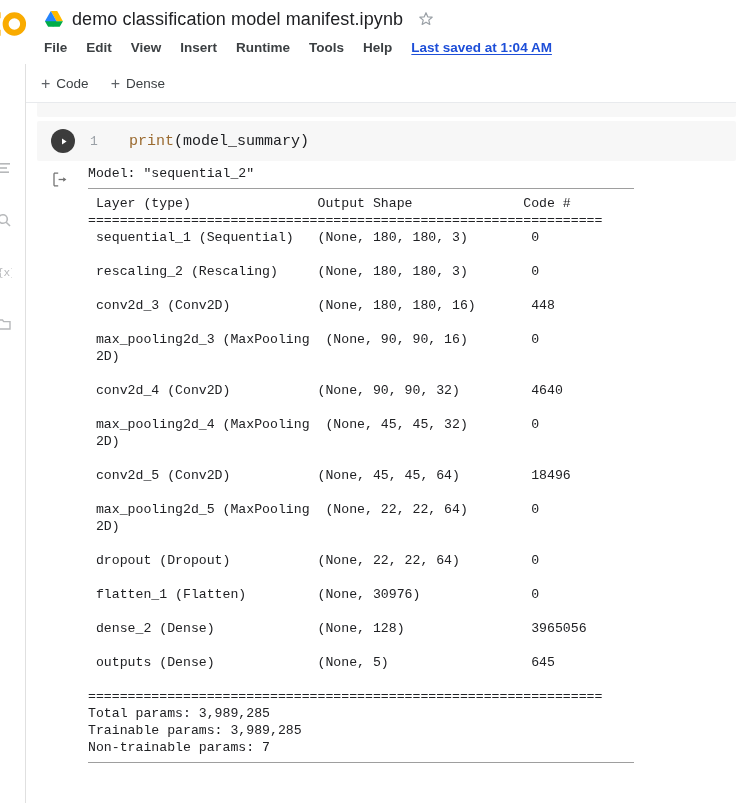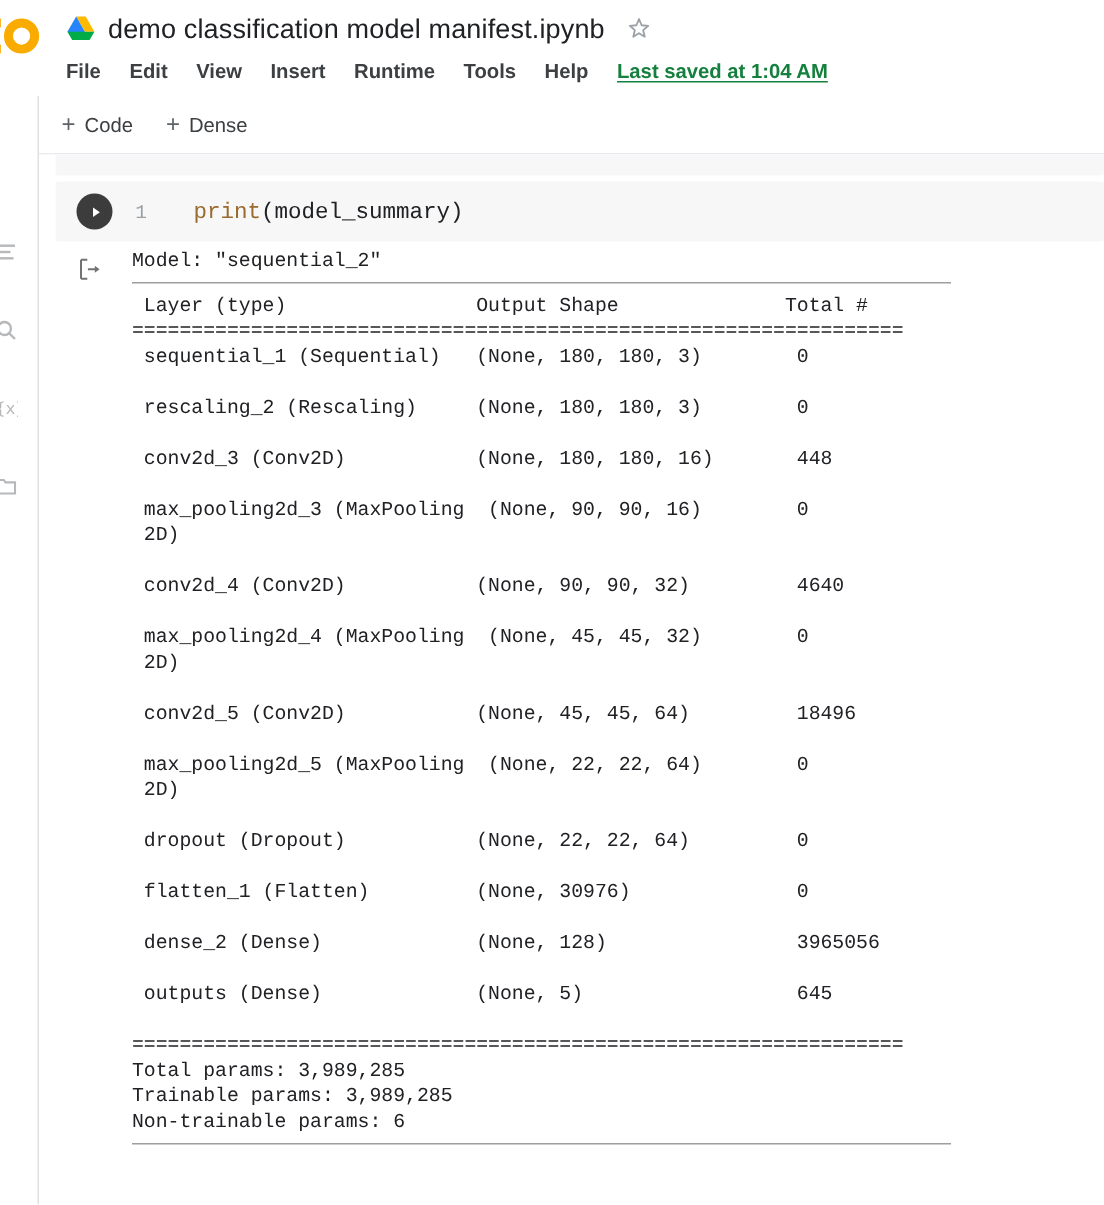--- a/index.html
+++ b/index.html
@@ -29,21 +29,21 @@
     font-family: "Liberation Sans", sans-serif; white-space: nowrap;
   }
   .star-icon { margin-left: 14px; width: 18px; height: 18px; display: block; }
 
   .menu-row { position: absolute; left: 44px; top: 36px; display: flex; align-items: center; height: 22px; font-weight: bold; }
   .menu-item {
     font-size: 13.5px; color: #3c4043; margin-right: 19px; white-space: nowrap;
     font-family: "Liberation Sans", sans-serif; cursor: pointer;
   }
   .saved-note {
-    font-size: 13.5px; color: #15803d; text-decoration: underline;
+    font-size: 13.5px; color: #1d4ed8; text-decoration: underline;
     text-underline-offset: 2px; white-space: nowrap; cursor: pointer;
     font-family: "Liberation Sans", sans-serif;
   }
 
   
   .rail { position: absolute; left: 0; top: 64px; width: 26px; height: 739px; background: #fff; }
   .rail-divider { position: absolute; left: 25px; top: 64px; width: 1px; height: 739px; background: #e0e0e0; }
   .rail-icon { position: absolute; left: -4px; width: 16px; height: 16px; opacity: .45; }
   .rail-icon svg { display:block; width:16px; height:16px; }
 
@@ -212,21 +212,21 @@
           <path d="M3 2.2 H7.2 M3 2.2 V14.8 M3 14.8 H7.2" fill="none" stroke="#444" stroke-width="1.3"></path>
           <line x1="7.6" y1="8.5" x2="14" y2="8.5" stroke="#444" stroke-width="1.3"></line>
           <polygon points="12.2,6.2 15.4,8.5 12.2,10.8" fill="#444"></polygon>
         </svg>
       </div>
 
       <div class="output-text">Model: "sequential_2"</div>
       <div style="margin-left:51px;">
           <div class="hr-solid"></div>
         </div>
-      <div class="output-text"> Layer (type)                Output Shape              Total #   </div>
+      <div class="output-text"> Layer (type)                Output Shape              Code #   </div>
       <div class="output-text">=================================================================</div>
 
       <div>
         <div class="output-text"> sequential_1 (Sequential)   (None, 180, 180, 3)        0         </div>
         <div class="output-text">&nbsp;</div>
         <div class="output-text"> rescaling_2 (Rescaling)     (None, 180, 180, 3)        0         </div>
         <div class="output-text">&nbsp;</div>
         <div class="output-text"> conv2d_3 (Conv2D)           (None, 180, 180, 16)       448       </div>
         <div class="output-text">&nbsp;</div>
         <div class="output-text"> max_pooling2d_3 (MaxPooling  (None, 90, 90, 16)        0         </div>
@@ -248,20 +248,20 @@
         <div class="output-text">&nbsp;</div>
         <div class="output-text"> dense_2 (Dense)             (None, 128)                3965056   </div>
         <div class="output-text">&nbsp;</div>
         <div class="output-text"> outputs (Dense)             (None, 5)                  645       </div>
         <div class="output-text">&nbsp;</div>
       </div>
 
       <div class="output-text">=================================================================</div>
       <div class="output-text">Total params: 3,989,285</div>
       <div class="output-text">Trainable params: 3,989,285</div>
-      <div class="output-text">Non-trainable params: 6</div>
+      <div class="output-text">Non-trainable params: 7</div>
       <div style="margin-left:51px;">
           <div class="hr-solid"></div>
         </div>
     </div>
 
   </div>
 </div>
 
 </body></html>

